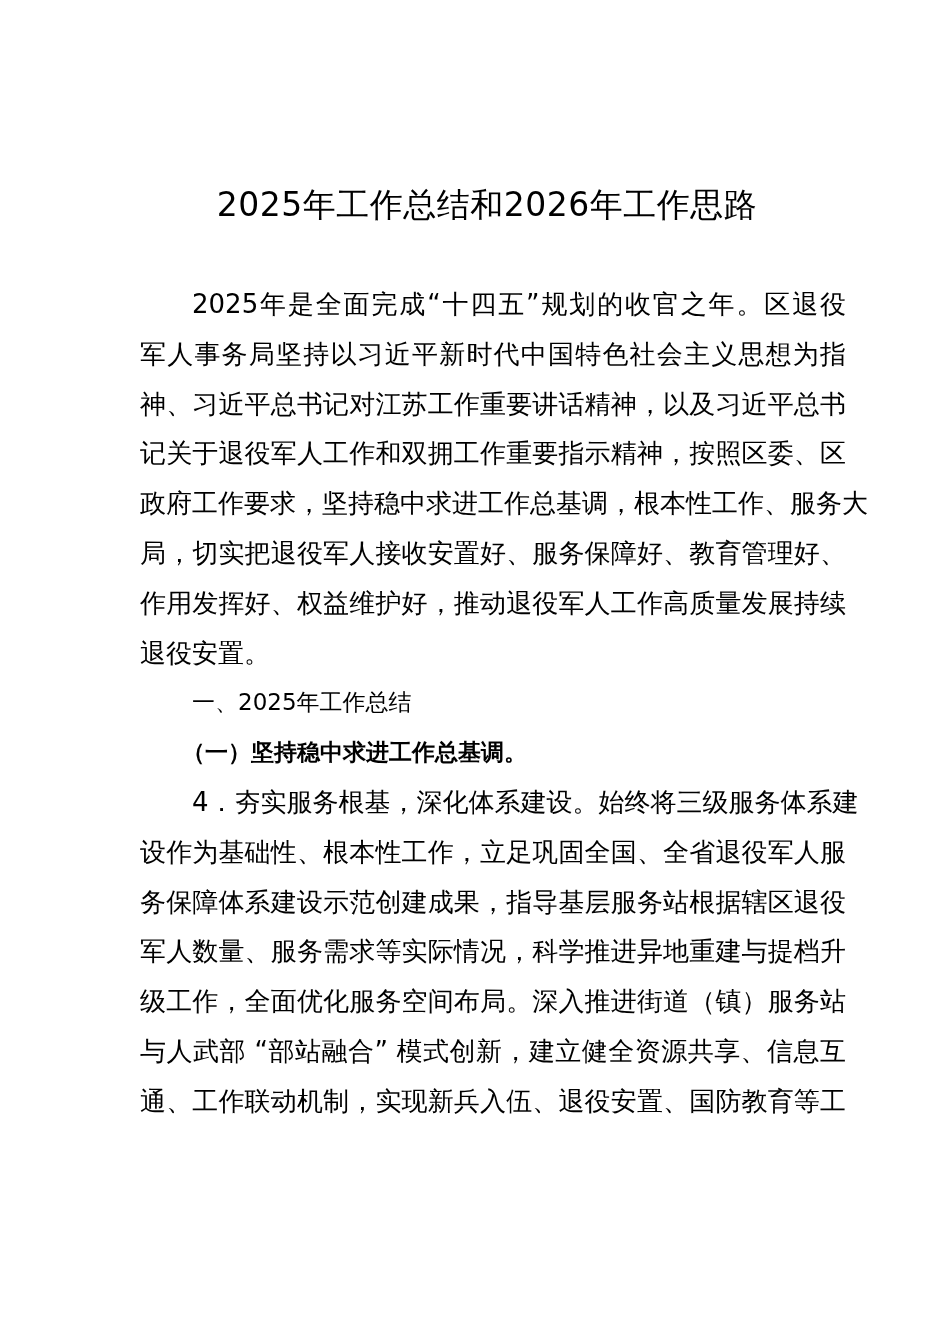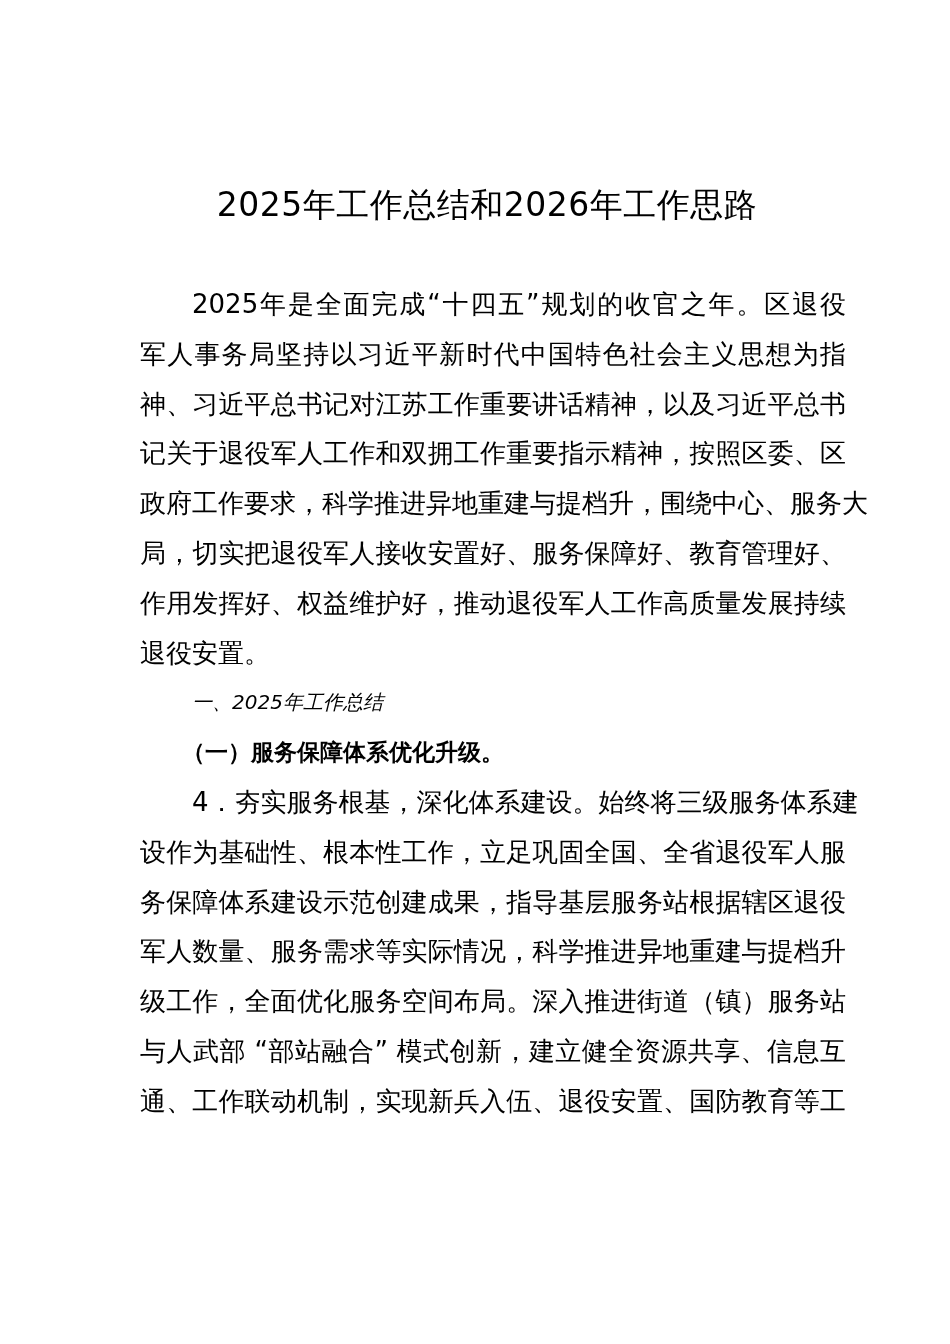--- a/index.html
+++ b/index.html
@@ -51,23 +51,22 @@
     text-align-last: justify;
     letter-spacing: 0;
   }
   .line.last {
     text-align-last: left;
   }
   .indent {
     padding-left: 52px;
   }
   .heading1 {
-    font-size: 20px;
+    font-size: 23px;
     text-align-last: left;
-    font-style: italic;
   }
   .heading2 {
     font-size: 23px;
     font-weight: bold;
     text-align-last: left;
     padding-left: 42px;
   }
 </style>
 </head>
 <body>
@@ -76,29 +75,29 @@
 
   <h1 class="title">2025年工作总结和2026年工作思路</h1>
 
   <div class="body-text">
 
     <div>
       <span class="line indent">2025年是全面完成“十四五”规划的收官之年。区退役</span>
       <span class="line">军人事务局坚持以习近平新时代中国特色社会主义思想为指</span>
       <span class="line">神、习近平总书记对江苏工作重要讲话精神，以及习近平总书</span>
       <span class="line">记关于退役军人工作和双拥工作重要指示精神，按照区委、区</span>
-      <span class="line">政府工作要求，科学推进异地重建与提档升，围绕中心、服务大</span>
+      <span class="line">政府工作要求，坚持稳中求进工作总基调，根本性工作、服务大</span>
       <span class="line">局，切实把退役军人接收安置好、服务保障好、教育管理好、</span>
       <span class="line">作用发挥好、权益维护好，推动退役军人工作高质量发展持续</span>
       <span class="line last">退役安置。</span>
     </div>
 
     <span class="line indent heading1">一、2025年工作总结</span>
 
-    <span class="line heading2">（一）服务保障体系优化升级。</span>
+    <span class="line heading2">（一）坚持稳中求进工作总基调。</span>
 
     <div>
       <span class="line indent">4．夯实服务根基，深化体系建设。始终将三级服务体系建</span>
       <span class="line">设作为基础性、根本性工作，立足巩固全国、全省退役军人服</span>
       <span class="line">务保障体系建设示范创建成果，指导基层服务站根据辖区退役</span>
       <span class="line">军人数量、服务需求等实际情况，科学推进异地重建与提档升</span>
       <span class="line">级工作，全面优化服务空间布局。深入推进街道（镇）服务站</span>
       <span class="line">与人武部 “部站融合” 模式创新，建立健全资源共享、信息互</span>
       <span class="line">通、工作联动机制，实现新兵入伍、退役安置、国防教育等工</span>
     </div>

